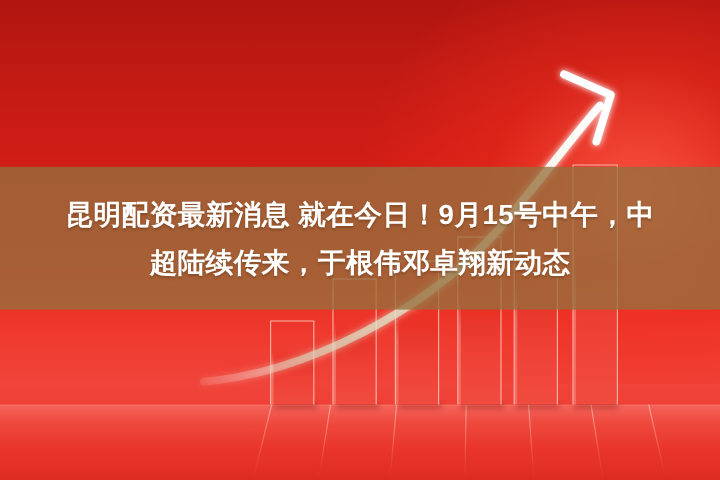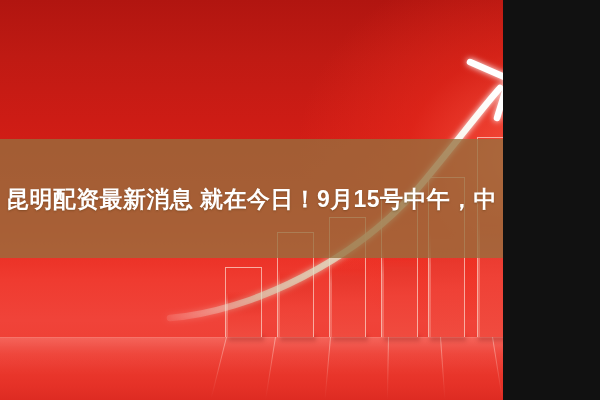--- a/index.html
+++ b/index.html
@@ -2,21 +2,21 @@
 <html><head>
 <meta charset="utf-8">
 <style>
   html, body {
     margin: 0;
     padding: 0;
     background: #111;
   }
   #stage {
     position: relative;
-    width: 503px;
+    width: 600px;
     height: 400px;
     overflow: hidden;
     font-family: "Liberation Sans", "DejaVu Sans", sans-serif;
   }
 
   
   .bg-base {
     position: absolute;
     inset: 0;
     background: linear-gradient(180deg,
@@ -214,15 +214,16 @@
       </defs>
 
       <path d="M 170 318 C 250 312, 360 260, 425 180 C 460 138, 482 108, 500 88" fill="none" stroke="url(#arrowGrad)" stroke-width="6.5" stroke-linecap="round" filter="url(#arrowGlow)"></path>
 
       <path d="M 470 62 L 509 79 L 497 118" fill="none" stroke="#ffffff" stroke-width="6.5" stroke-linecap="round" stroke-linejoin="round" filter="url(#arrowGlow)"></path>
     </svg>
   </div>
 
   <div class="caption-band">
     <div class="caption-line">昆明配资最新消息 就在今日！9月15号中午，中</div>
+    <div class="caption-line">超陆续传来，于根伟邓卓翔新动态</div>
   </div>
 
 </div>
 
 </body></html>

